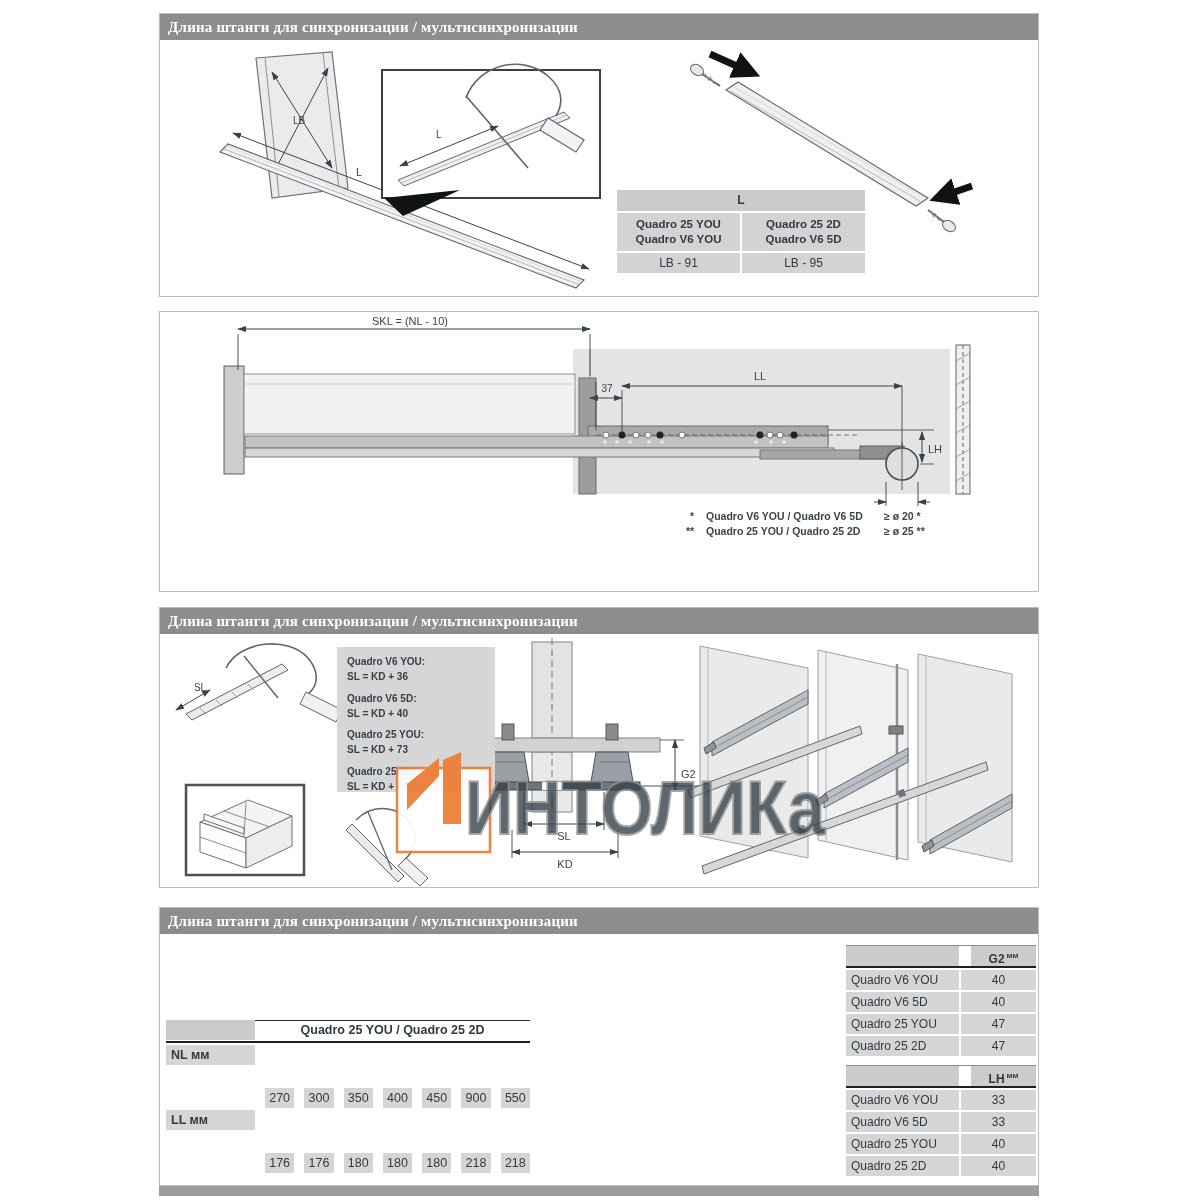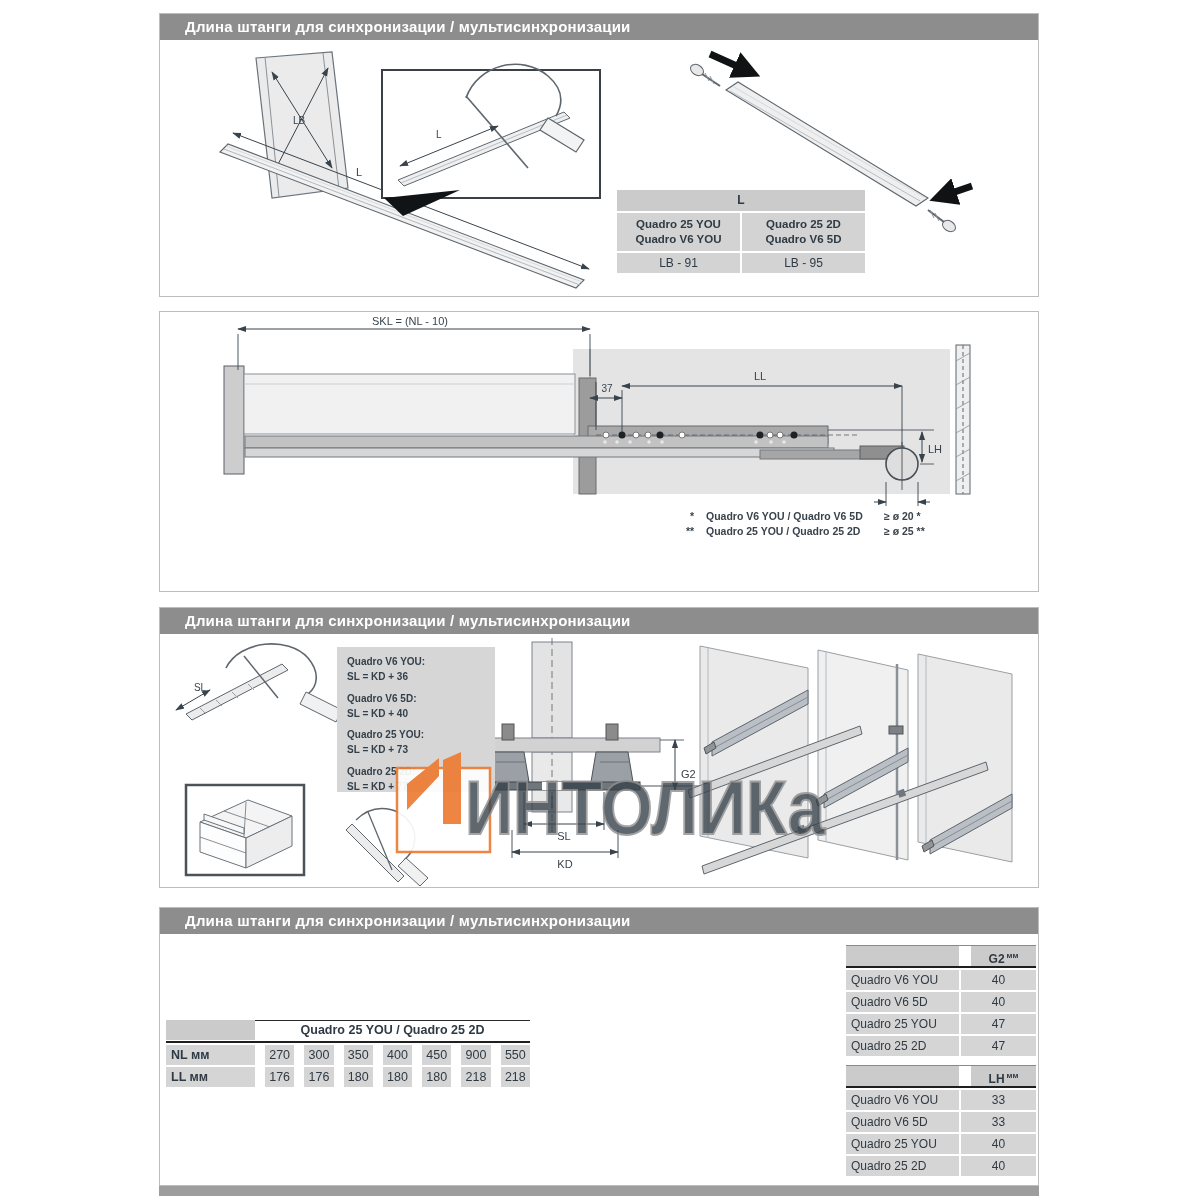--- a/index.html
+++ b/index.html
@@ -5,21 +5,21 @@
   html,body{margin:0;padding:0;}
   body{
     width:1200px;height:1200px;position:relative;background:#ffffff;
     font-family:"Liberation Sans", sans-serif;color:#333f49;overflow:hidden;
   }
   .section{position:absolute;left:159px;width:880px;border:1px solid #bdbdbd;box-sizing:border-box;background:#fff;}
   #section1{top:13px;height:284px;}
   #section2{top:311px;height:281px;}
   #section3{top:607px;height:281px;}
   #section4{top:907px;height:279px;}
-  .sec-header{height:26px;background:#8d8d8d;color:#ffffff;font-size:15px;font-weight:bold;line-height:26px;padding-left:25px;letter-spacing:.2px;}
+  .sec-header{height:26px;background:#8d8d8d;color:#ffffff;font-size:15px;font-weight:bold;line-height:26px;padding-left:8px;letter-spacing:.2px;font-family:Liberation Serif, serif;}
   .sec-body{position:relative;width:100%;height:calc(100% - 26px);}
   svg.draw{position:absolute;left:0;top:0;}
 
   
   .t1{position:absolute;left:457px;top:150px;width:248px;font-size:12px;}
   .t1 .row{display:flex;gap:2px;margin-bottom:2px;}
   .t1 .cell{background:#d3d3d3;text-align:center;color:#2f3a44;}
   .t1 .hdr{width:100%;height:21px;line-height:21px;font-weight:bold;background:#cbcbcb;}
   .t1 .model{width:123px;height:38px;font-weight:bold;font-size:11.5px;line-height:15px;padding-top:4px;box-sizing:border-box;}
   .t1 .val{width:141px;height:20px;line-height:20px;}
@@ -29,21 +29,21 @@
   .fblock{margin-bottom:6.5px;}
   .fname,.fval{font-size:10px;font-weight:bold;color:#333f4a;line-height:15px;}
 
   
   .nl-table{position:absolute;left:6px;top:86px;width:364px;font-size:12.5px;color:#2f3a44;}
   .nl-table .hrow{display:flex;border-bottom:2px solid #1f1f1f;}
   .nl-table .corner{width:89px;background:#cbcbcb;height:20px;}
   .nl-table .hcell{flex:1;text-align:center;font-weight:bold;height:20px;line-height:19px;border-top:1.5px solid #2a2a2a;}
   .nl-table .drow{display:flex;gap:10px;margin-top:2px;}
   .nl-table .lbl{width:89px;background:#d5d5d5;height:20px;line-height:20px;padding-left:5px;box-sizing:border-box;font-weight:bold;}
-  .nl-table .num{flex:1;background:#d5d5d5;height:20px;line-height:20px;text-align:center;}
+  .nl-table .num{flex:1;background:#d5d5d5;height:20px;line-height:20px;text-align:center;margin-top:43px;}
 
   .side-table{position:absolute;width:190px;font-size:12px;color:#2f3a44;}
   #g2t{left:686px;top:11px;}
   #lht{left:686px;top:131px;}
   .side-table .hrow{display:flex;gap:12px;border-bottom:2px solid #1f1f1f;border-top:1px solid #8a8a8a;}
   .side-table .corner{width:113px;background:#cbcbcb;height:20px;}
   .side-table .hcell{flex:1;background:#cbcbcb;text-align:center;font-weight:bold;height:20px;line-height:20px;}
   .th-unit{font-size:8px;vertical-align:super;margin-left:2px;font-weight:bold;}
   .side-table .drow{display:flex;gap:2px;margin-top:2px;}
   .side-table .name{width:113px;background:#d5d5d5;height:20px;line-height:20px;padding-left:5px;box-sizing:border-box;}

